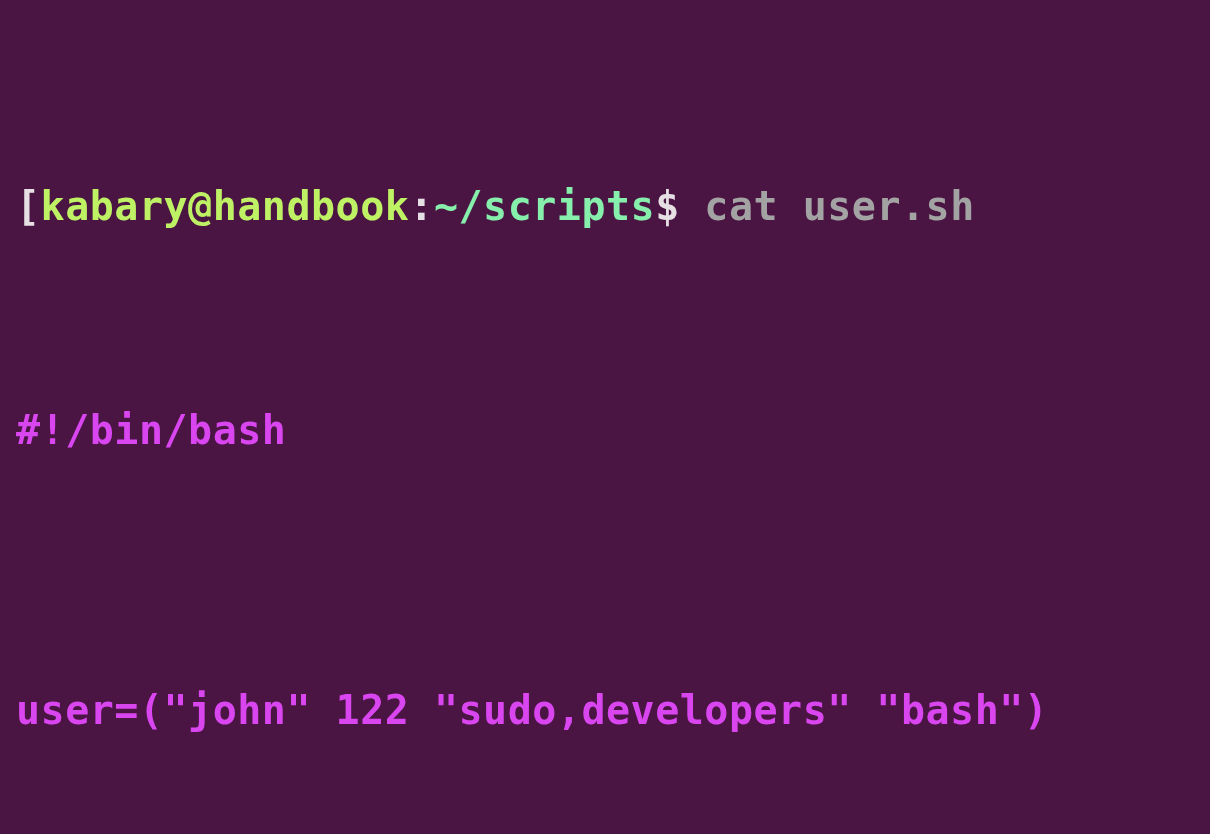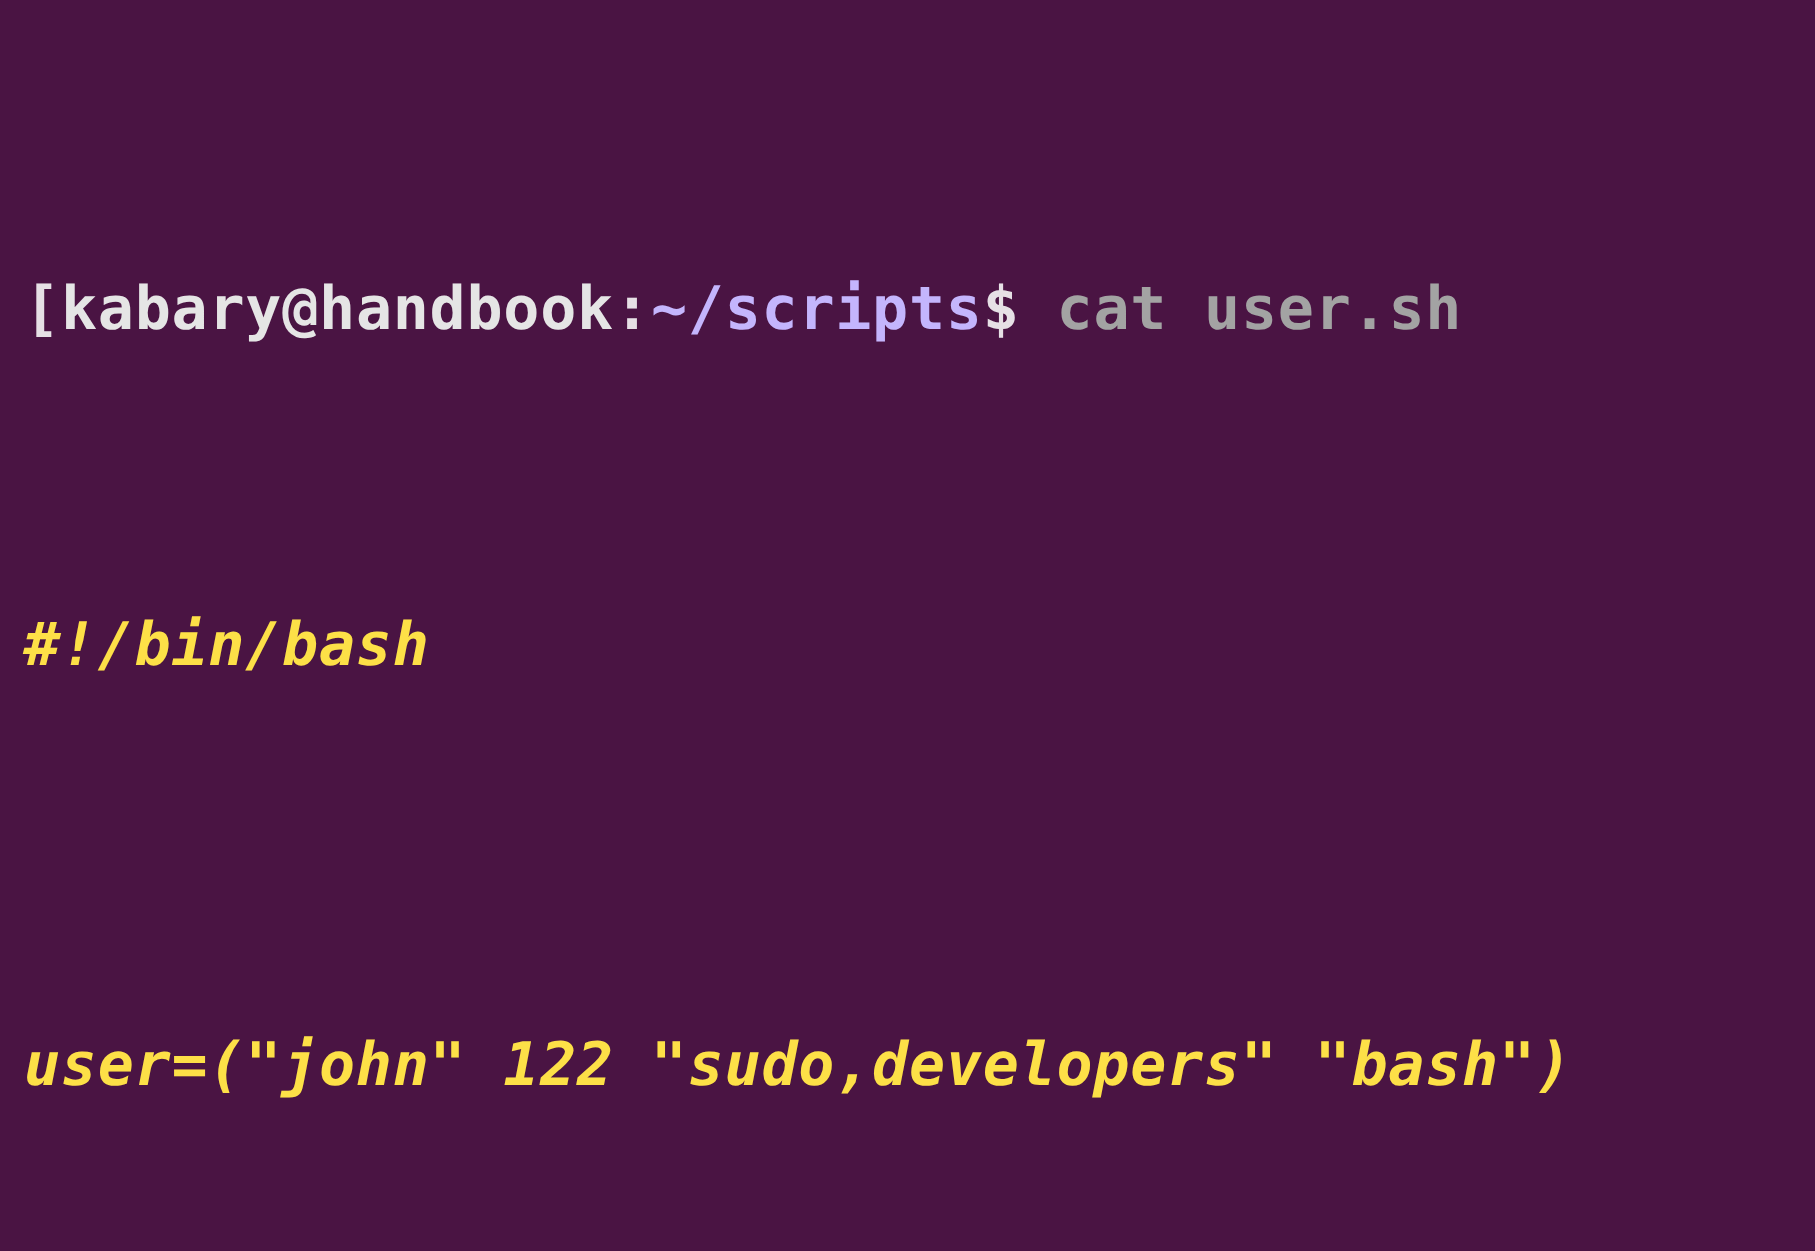--- a/index.html
+++ b/index.html
@@ -24,34 +24,33 @@
     letter-spacing: 0.5px;
     font-weight: 600;
   }
   .line {
     display: block;
   }
   .bracket {
     color: #e6e0e5;
   }
   .user-host {
-    color: #e5e5e5;
+    color: #bef264;
   }
   .colon, .dollar {
     color: #e6e0e5;
   }
   .path {
-    color: #c4b5fd;
+    color: #86efac;
   }
   .cmd {
     color: #a3a3a3;
   }
   .output {
-    color: #fde047;
-    font-style: italic;
+    color: #d946ef;
   }
 </style>
 </head>
 <body>
 
 <div class="terminal">
   
   <span class="line"><span class="bracket">[</span><span class="user-host">kabary@handbook</span><span class="colon">:</span><span class="path">~/scripts</span><span class="dollar">$</span><span class="cmd"> </span><span class="cmd">cat user.sh</span></span>
   
   <span class="line output">#!/bin/bash</span>

